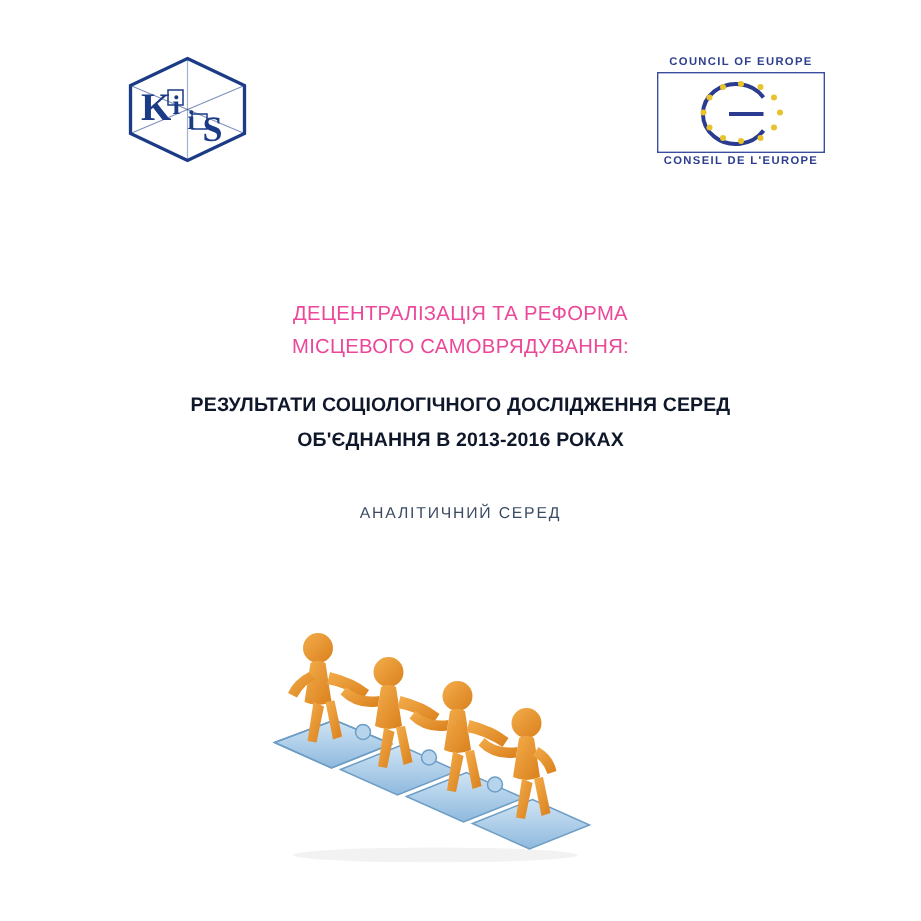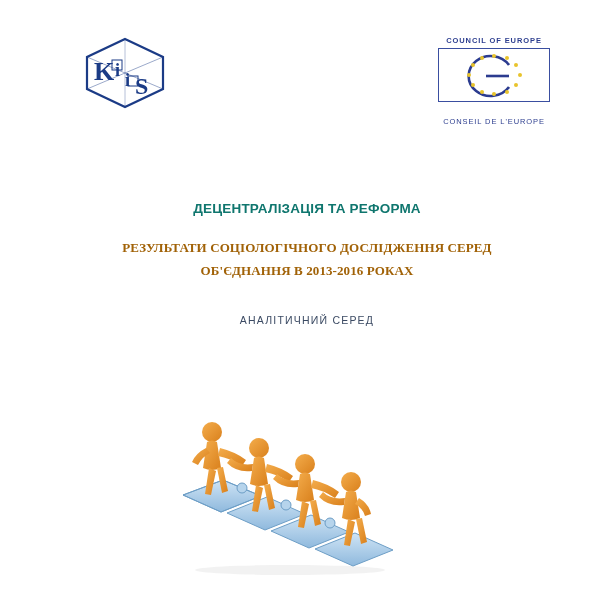--- a/index.html
+++ b/index.html
@@ -65,51 +65,50 @@
     background: #ffffff;
     border: 1px solid #3a4ea0;
     box-sizing: border-box;
     position: relative;
   }
   .coe-flag svg { display: block; }
   .coe-bottom-text {
     font-size: 7.5px;
     letter-spacing: 0.9px;
     color: #2d3e8f;
-    font-weight: normal;
+    font-weight: bold;
     line-height: 10px;
-    margin-top: 15px;
+    margin-top: 0;
     font-family: "Liberation Sans", sans-serif;
   }
 
   
   .title-block {
     position: absolute;
     top: 198px;
     left: 0;
     width: 614px;
     text-align: center;
   }
   .title-line {
     font-size: 13.5px;
-    font-weight: bold;
-    color: #0f766e;
+    font-weight: normal;
+    color: #ec4899;
     letter-spacing: 0.2px;
     line-height: 22px;
   }
   .subtitle-block {
     margin-top: 16px;
   }
   .subtitle-line {
     font-size: 13px;
     font-weight: bold;
-    color: #a16207;
+    color: #0f172a;
     letter-spacing: 0.1px;
     line-height: 23px;
-    font-family: Liberation Serif, serif;
   }
   .report-type {
     margin-top: 32px;
     font-size: 10.5px;
     color: #3b4a63;
     letter-spacing: 1.2px;
     font-weight: normal;
   }
 
   
@@ -173,20 +172,21 @@
             <circle cx="43" cy="9" r="2"></circle>
           </g>
         </svg>
       </div>
       <div class="coe-bottom-text">CONSEIL DE L'EUROPE</div>
     </div>
   </div>
 
   <div class="title-block">
     <div class="title-line">ДЕЦЕНТРАЛІЗАЦІЯ ТА РЕФОРМА</div>
+    <div class="title-line">МІСЦЕВОГО САМОВРЯДУВАННЯ:</div>
 
     <div class="subtitle-block">
       <div class="subtitle-line">РЕЗУЛЬТАТИ СОЦІОЛОГІЧНОГО ДОСЛІДЖЕННЯ СЕРЕД</div>
       <div class="subtitle-line">ОБ'ЄДНАННЯ В 2013-2016 РОКАХ</div>
     </div>
 
     <div class="report-type">АНАЛІТИЧНИЙ СЕРЕД</div>
   </div>
 
   <div class="illustration">

